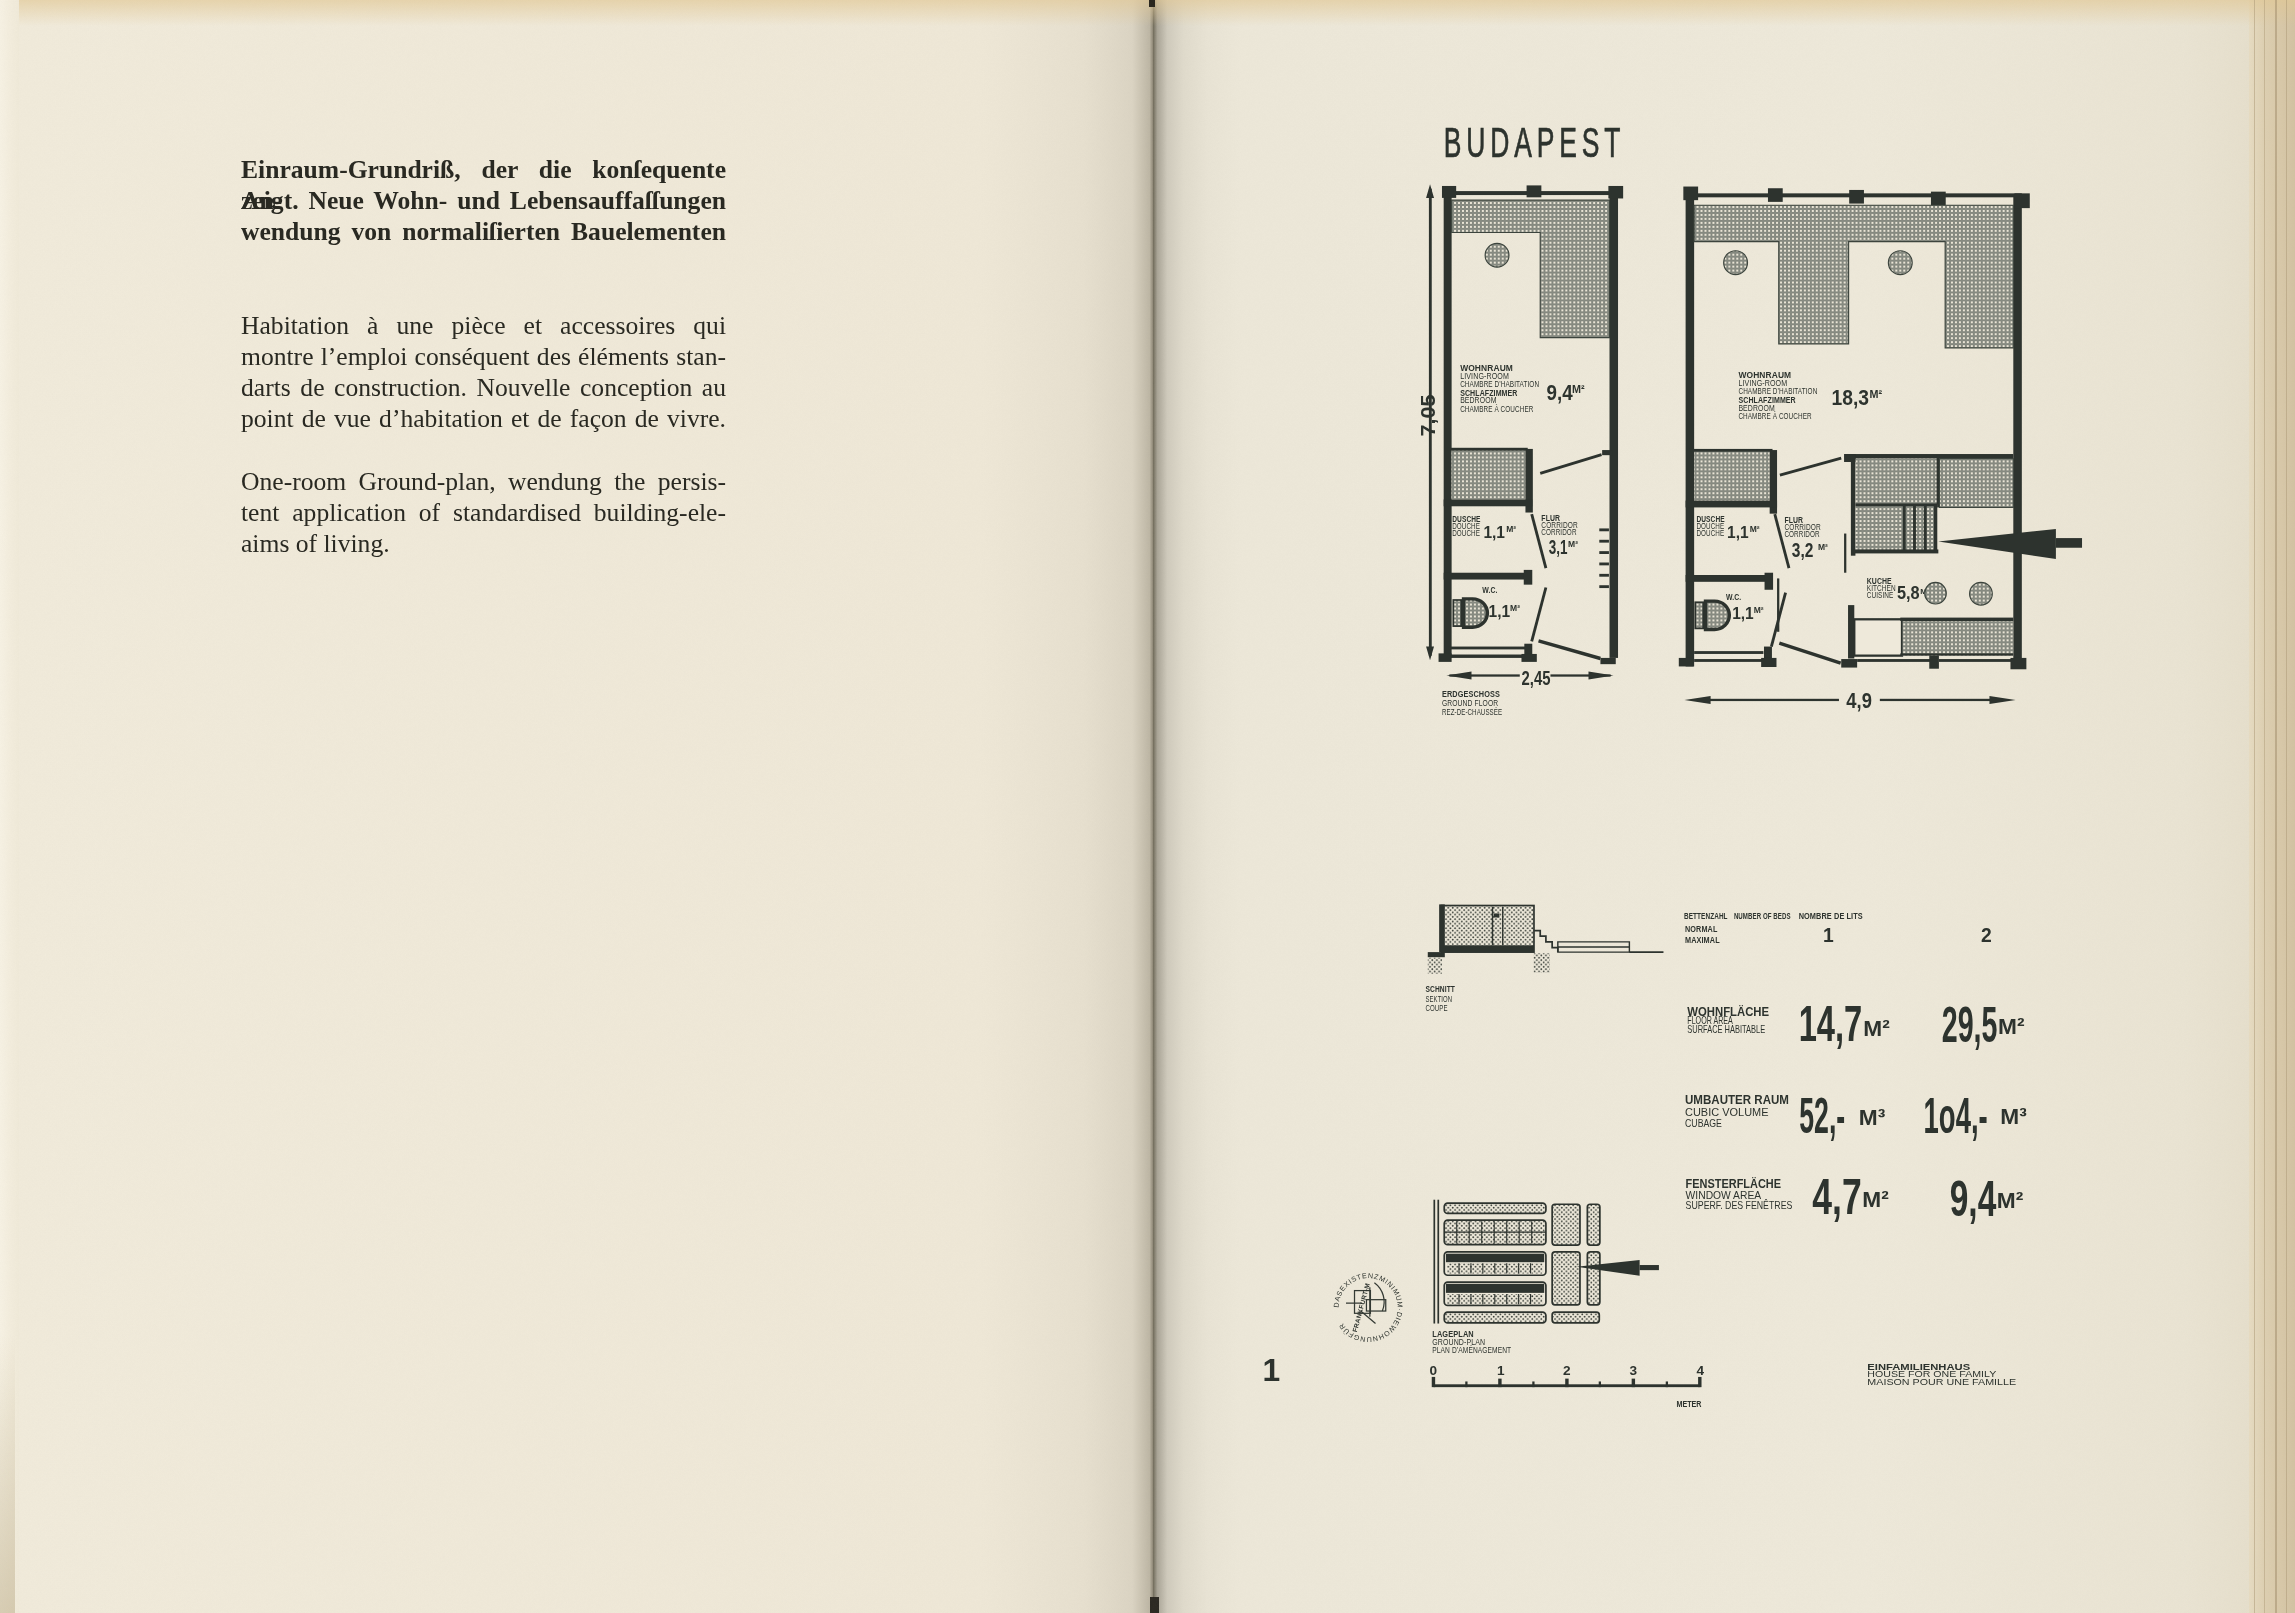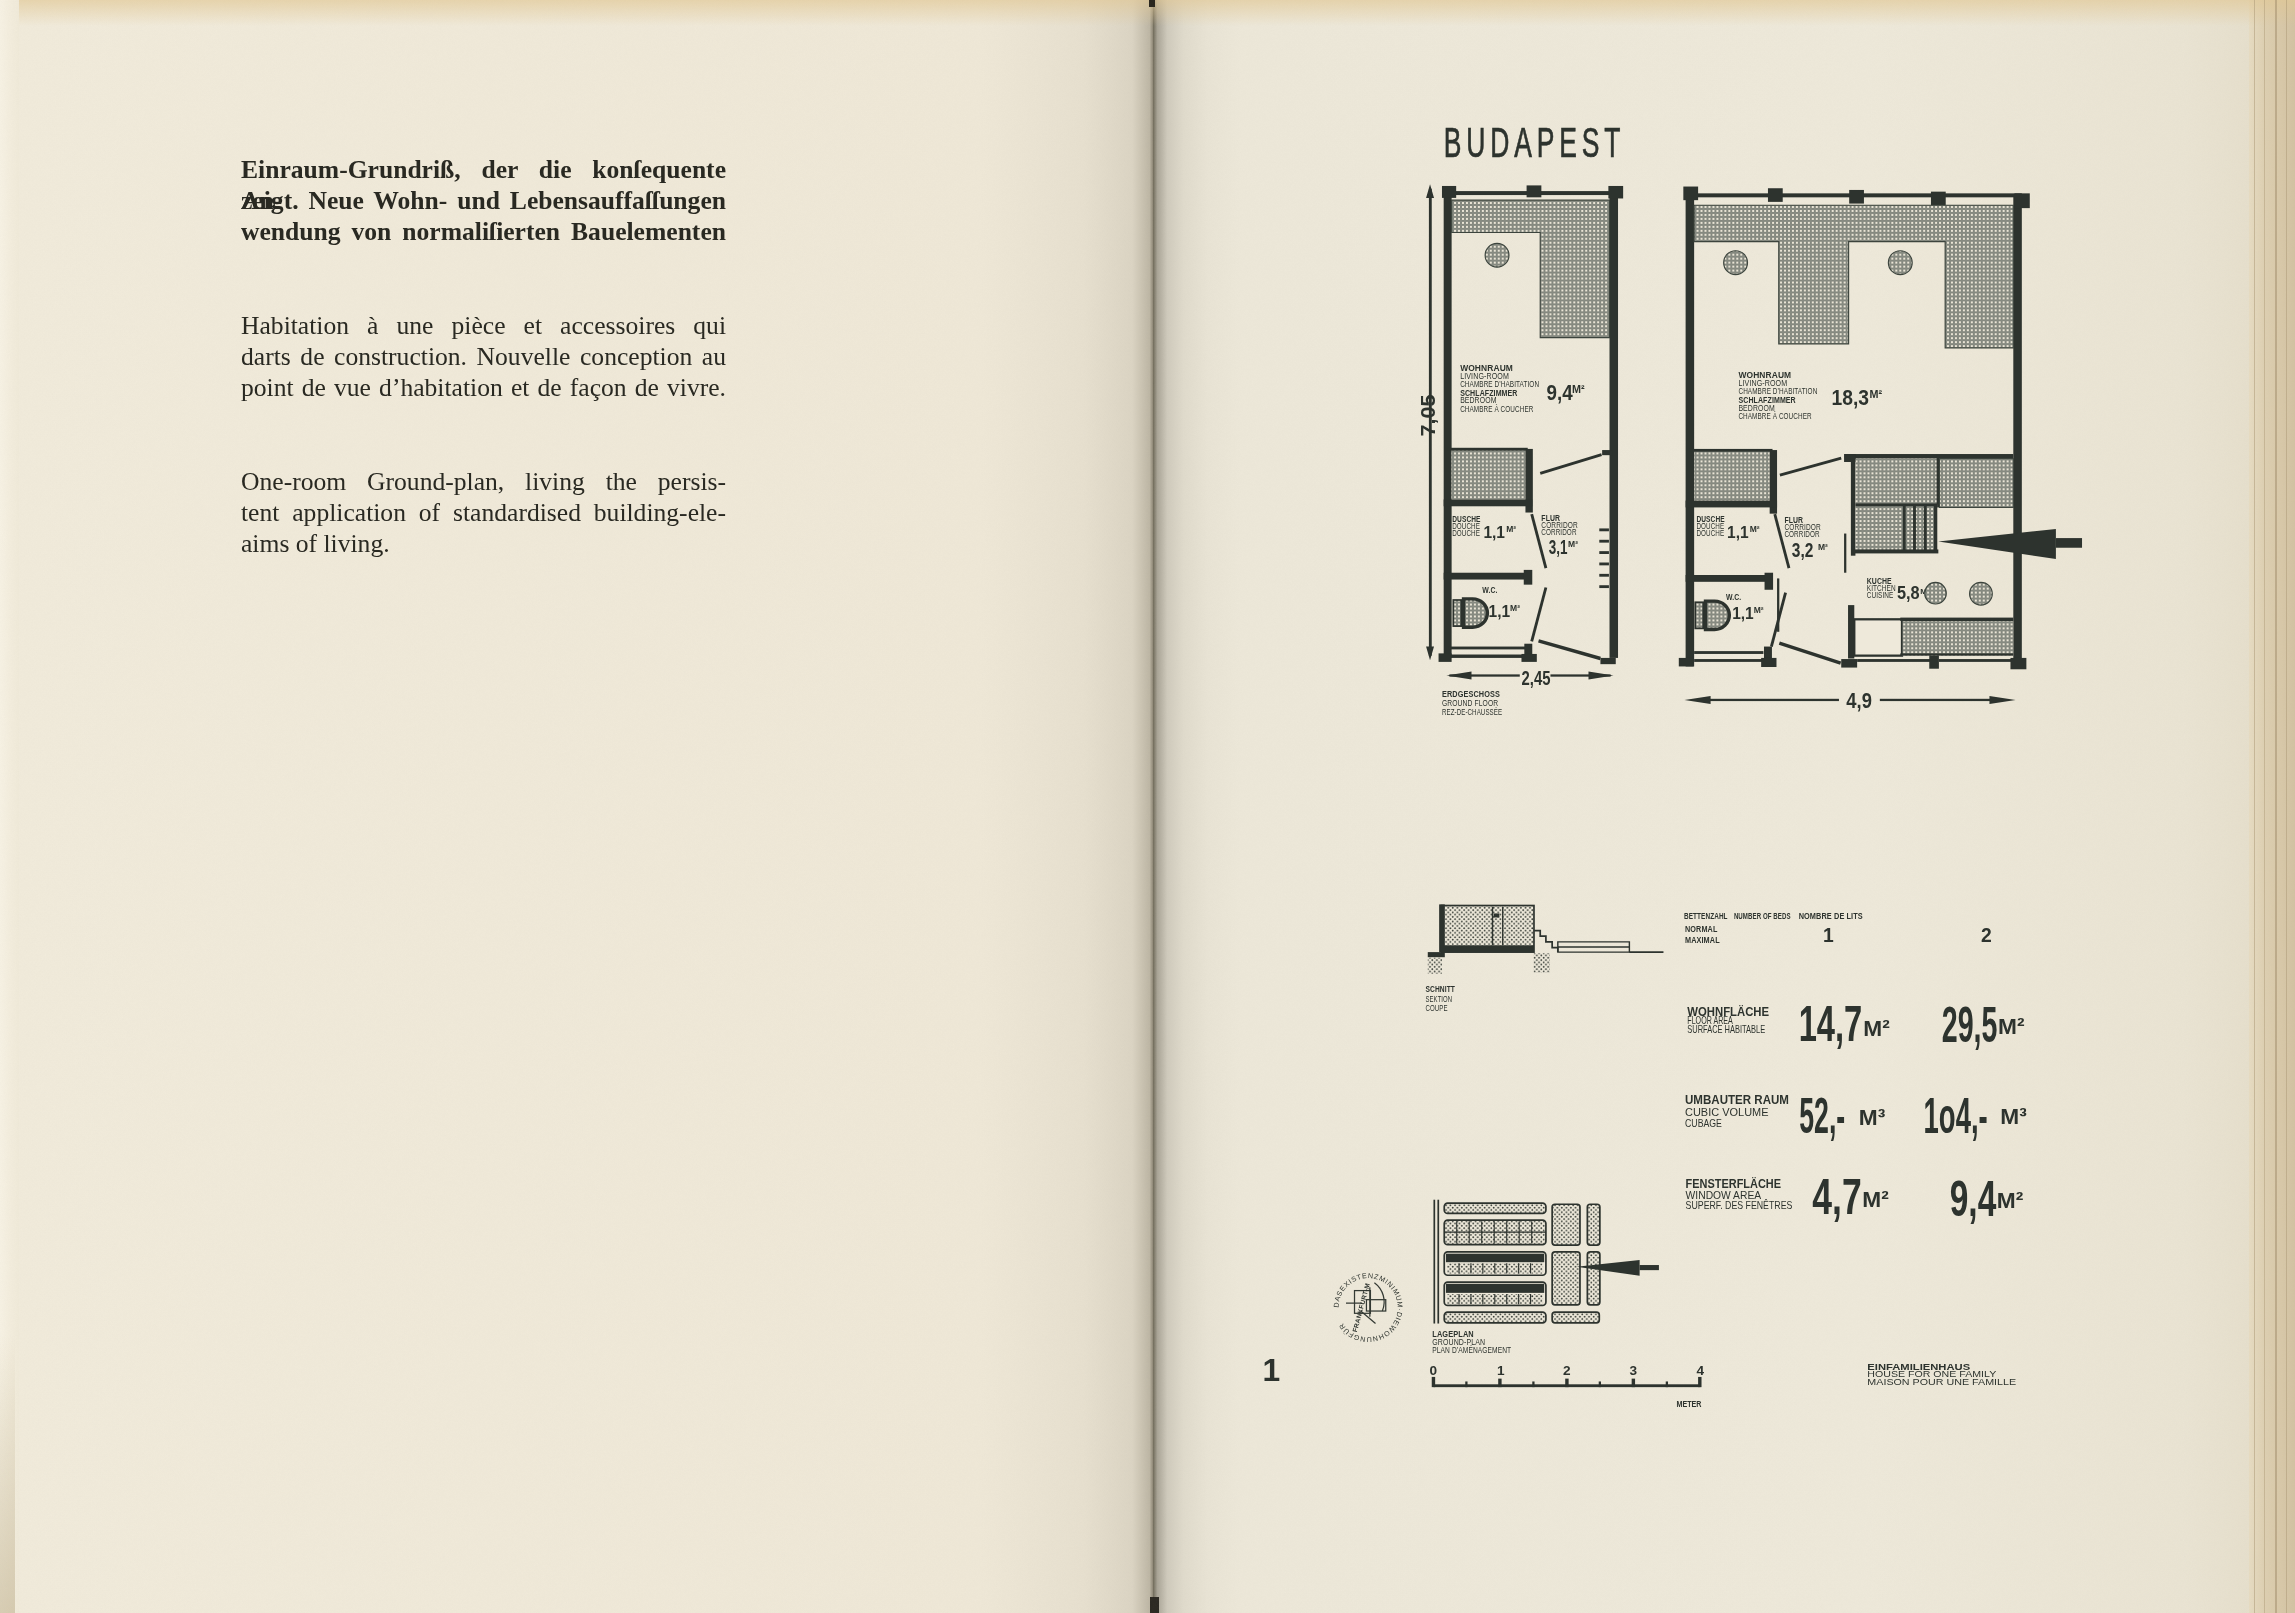--- a/index.html
+++ b/index.html
@@ -35,26 +35,27 @@
   <div class="abs" style="left:1149px;top:0;width:5.7px;height:7.4px;background:#26231b;"></div>
 
   <div class="ltx" style="top:154px;font-weight:bold;">
     <div>Einraum-Grundriß, der die konſequente An-</div>
     <div>zeigt. Neue Wohn- und Lebensauffaſſungen</div>
     <div>wendung von normaliſierten Bauelementen</div>
   </div>
 
   <div class="ltx" style="top:310px;">
     <div>Habitation à une pièce et accessoires qui</div>
+    <div>montre l’emploi conséquent des éléments stan-</div>
     <div>darts de construction. Nouvelle conception au</div>
     <div>point de vue d’habitation et de façon de vivre.</div>
   </div>
 
   <div class="ltx" style="top:466px;">
-    <div>One-room Ground-plan, living the persis-</div>
+    <div>One-room Ground-plan, wendung the persis-</div>
     <div>tent application of standardised building-ele-</div>
     <div class="last">aims of living.</div>
   </div>
 
   <svg class="abs" style="left:0;top:0;" width="2295" height="1614" viewBox="0 0 4041 2841">
     <defs>
       <filter id="grain" x="0" y="0" width="100%" height="100%">
         <feTurbulence type="fractalNoise" baseFrequency="0.9" numOctaves="2" seed="7" result="n"></feTurbulence>
         <feColorMatrix in="n" type="matrix" values="0 0 0 0 0.45  0 0 0 0 0.42  0 0 0 0 0.36  0 0 0 0.9 0"></feColorMatrix>
       </filter>

